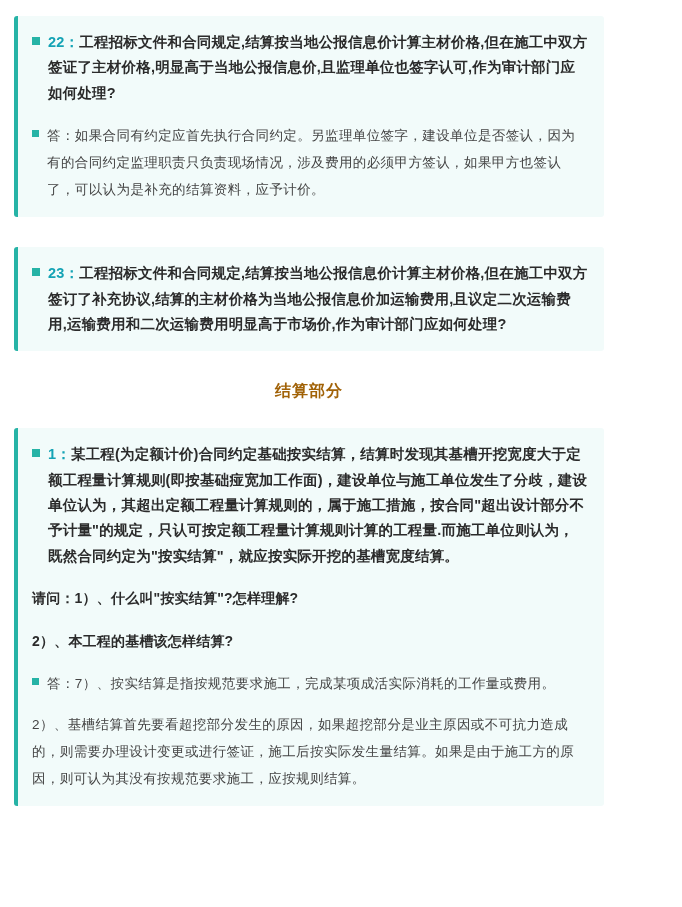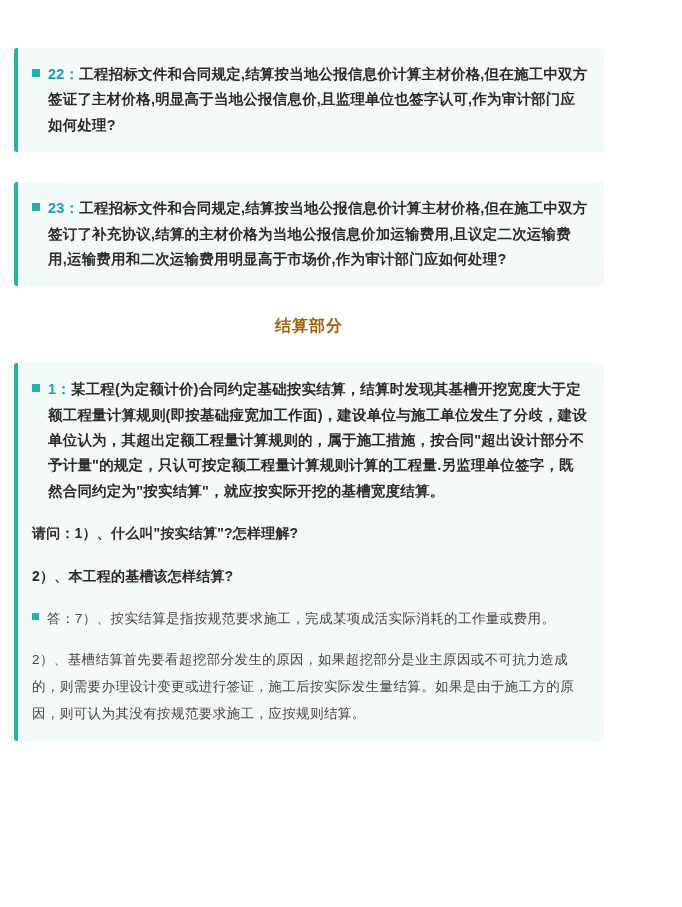--- a/index.html
+++ b/index.html
@@ -10,21 +10,20 @@
   body {
     width: 682px;
     min-height: 907px;
     background: #ffffff;
     font-family: "Liberation Sans", "DejaVu Sans", sans-serif;
     color: #333333;
   }
   .page {
     width: 618px;
     padding: 14px 14px 20px 14px;
-    margin-top: 32px;
   }
   .qa-card {
     background: #f2fbfa;
     border-left: 4px solid #26b3a6;
     border-radius: 3px;
     padding: 14px 16px 14px 14px;
     margin-bottom: 30px;
   }
   .q-block {
     display: flex;
@@ -100,38 +99,44 @@
 
   <div class="spacer-top"></div>
 
   <div class="qa-card">
     <div class="q-block">
       <span class="bullet"></span>
       <div class="q-text">
         <span class="q-num">22：</span><span>工程招标文件和合同规定,结算按当地公报信息价计算主材价格,但在施工中双方签证了主材价格,明显高于当地公报信息价,且监理单位也签字认可,作为审计部门应如何处理?</span>
       </div>
     </div>
+    <div class="a-block">
+      <span class="a-bullet"></span>
+      <div class="a-text">
+        <span>答：</span><span>如果合同有约定应首先执行合同约定。另监理单位签字，建设单位是否签认，因为有的合同约定监理职责只负责现场情况，涉及费用的必须甲方签认，如果甲方也签认了，可以认为是补充的结算资料，应予计价。</span>
+      </div>
+    </div>
   </div>
 
   <div class="qa-card">
     <div class="q-block">
       <span class="bullet"></span>
       <div class="q-text">
         <span class="q-num">23：</span><span>工程招标文件和合同规定,结算按当地公报信息价计算主材价格,但在施工中双方签订了补充协议,结算的主材价格为当地公报信息价加运输费用,且议定二次运输费用,运输费用和二次运输费用明显高于市场价,作为审计部门应如何处理?</span>
       </div>
     </div>
   </div>
 
   <div class="section-title">结算部分</div>
 
   <div class="qa-card">
     <div class="q-block">
       <span class="bullet"></span>
       <div class="q-text">
-        <span class="q-num">1：</span><span>某工程(为定额计价)合同约定基础按实结算，结算时发现其基槽开挖宽度大于定额工程量计算规则(即按基础痖宽加工作面)，建设单位与施工单位发生了分歧，建设单位认为，其超出定额工程量计算规则的，属于施工措施，按合同"超出设计部分不予计量"的规定，只认可按定额工程量计算规则计算的工程量.另监理单位签字，既然合同约定为"按实结算"，就应按实际开挖的基槽宽度结算。</span>
+        <span class="q-num">1：</span><span>某工程(为定额计价)合同约定基础按实结算，结算时发现其基槽开挖宽度大于定额工程量计算规则(即按基础痖宽加工作面)，建设单位与施工单位发生了分歧，建设单位认为，其超出定额工程量计算规则的，属于施工措施，按合同"超出设计部分不予计量"的规定，只认可按定额工程量计算规则计算的工程量.而施工单位则认为，既然合同约定为"按实结算"，就应按实际开挖的基槽宽度结算。</span>
       </div>
     </div>
 
     <div class="bold-para">请问：1）、什么叫"按实结算"?怎样理解?</div>
     <div class="bold-para">2）、本工程的基槽该怎样结算?</div>
 
     <div class="a-block">
       <span class="a-bullet"></span>
       <div class="a-text">
         <span>答：</span><span>7）、按实结算是指按规范要求施工，完成某项成活实际消耗的工作量或费用。</span>

